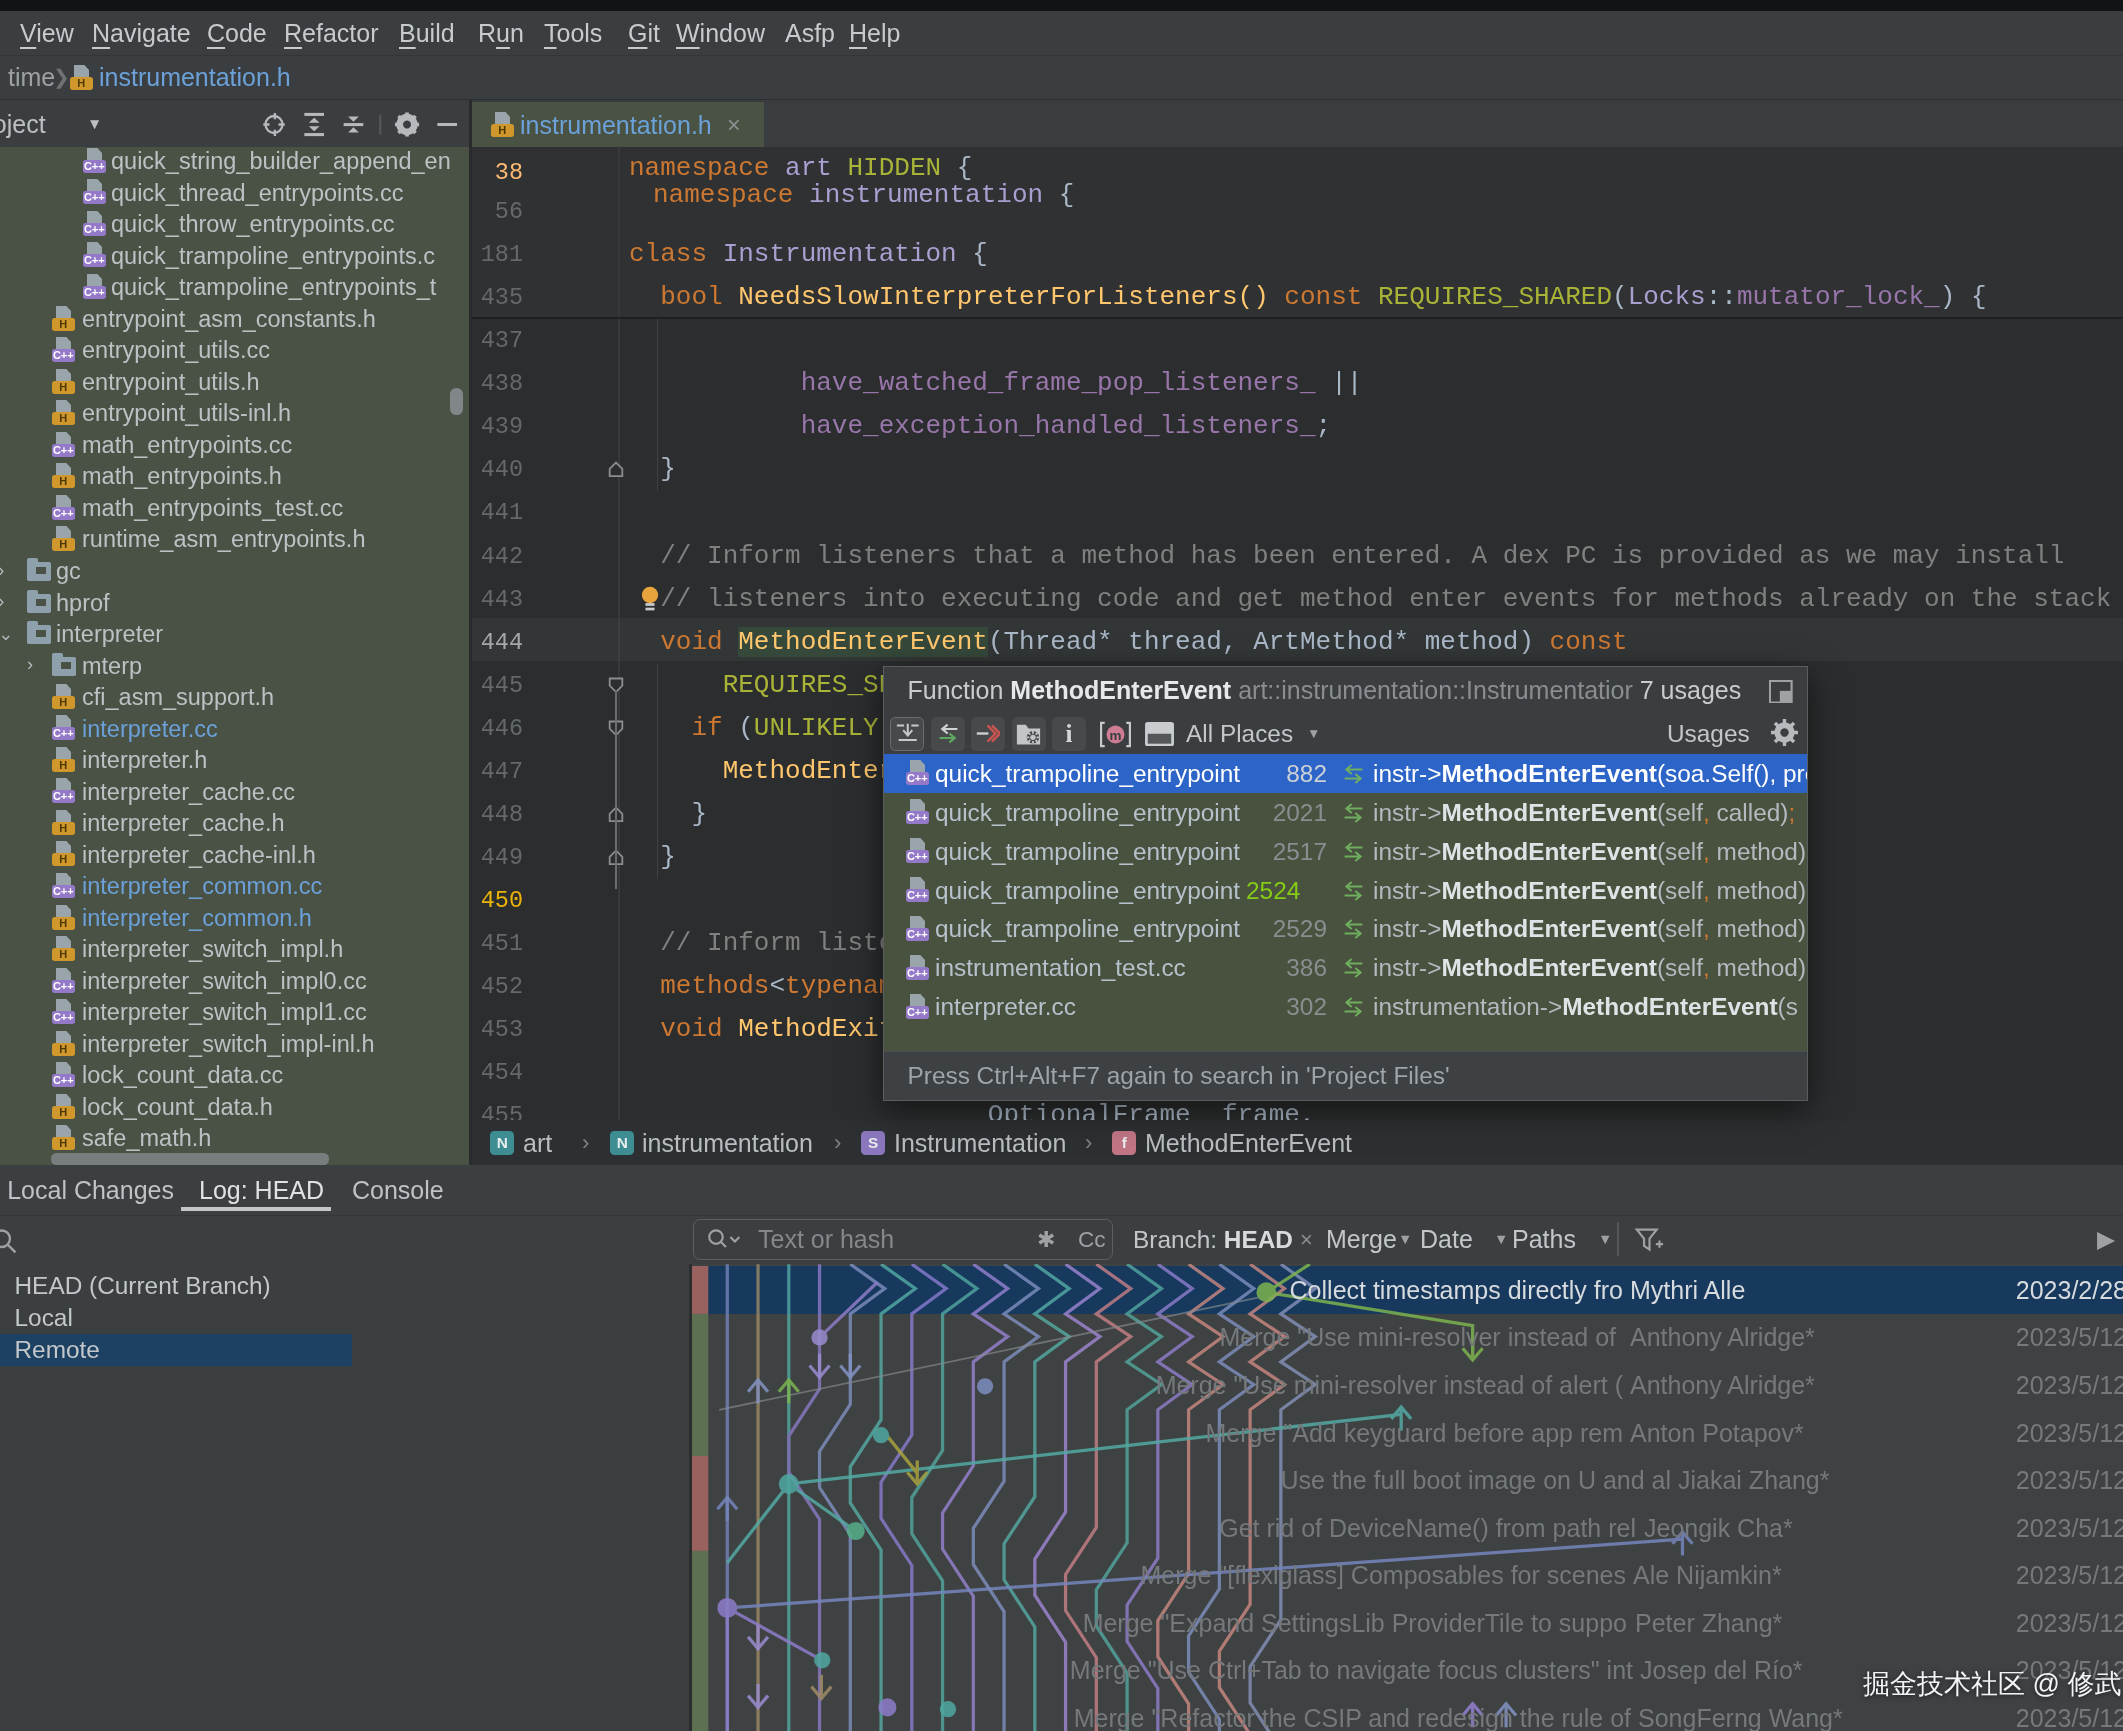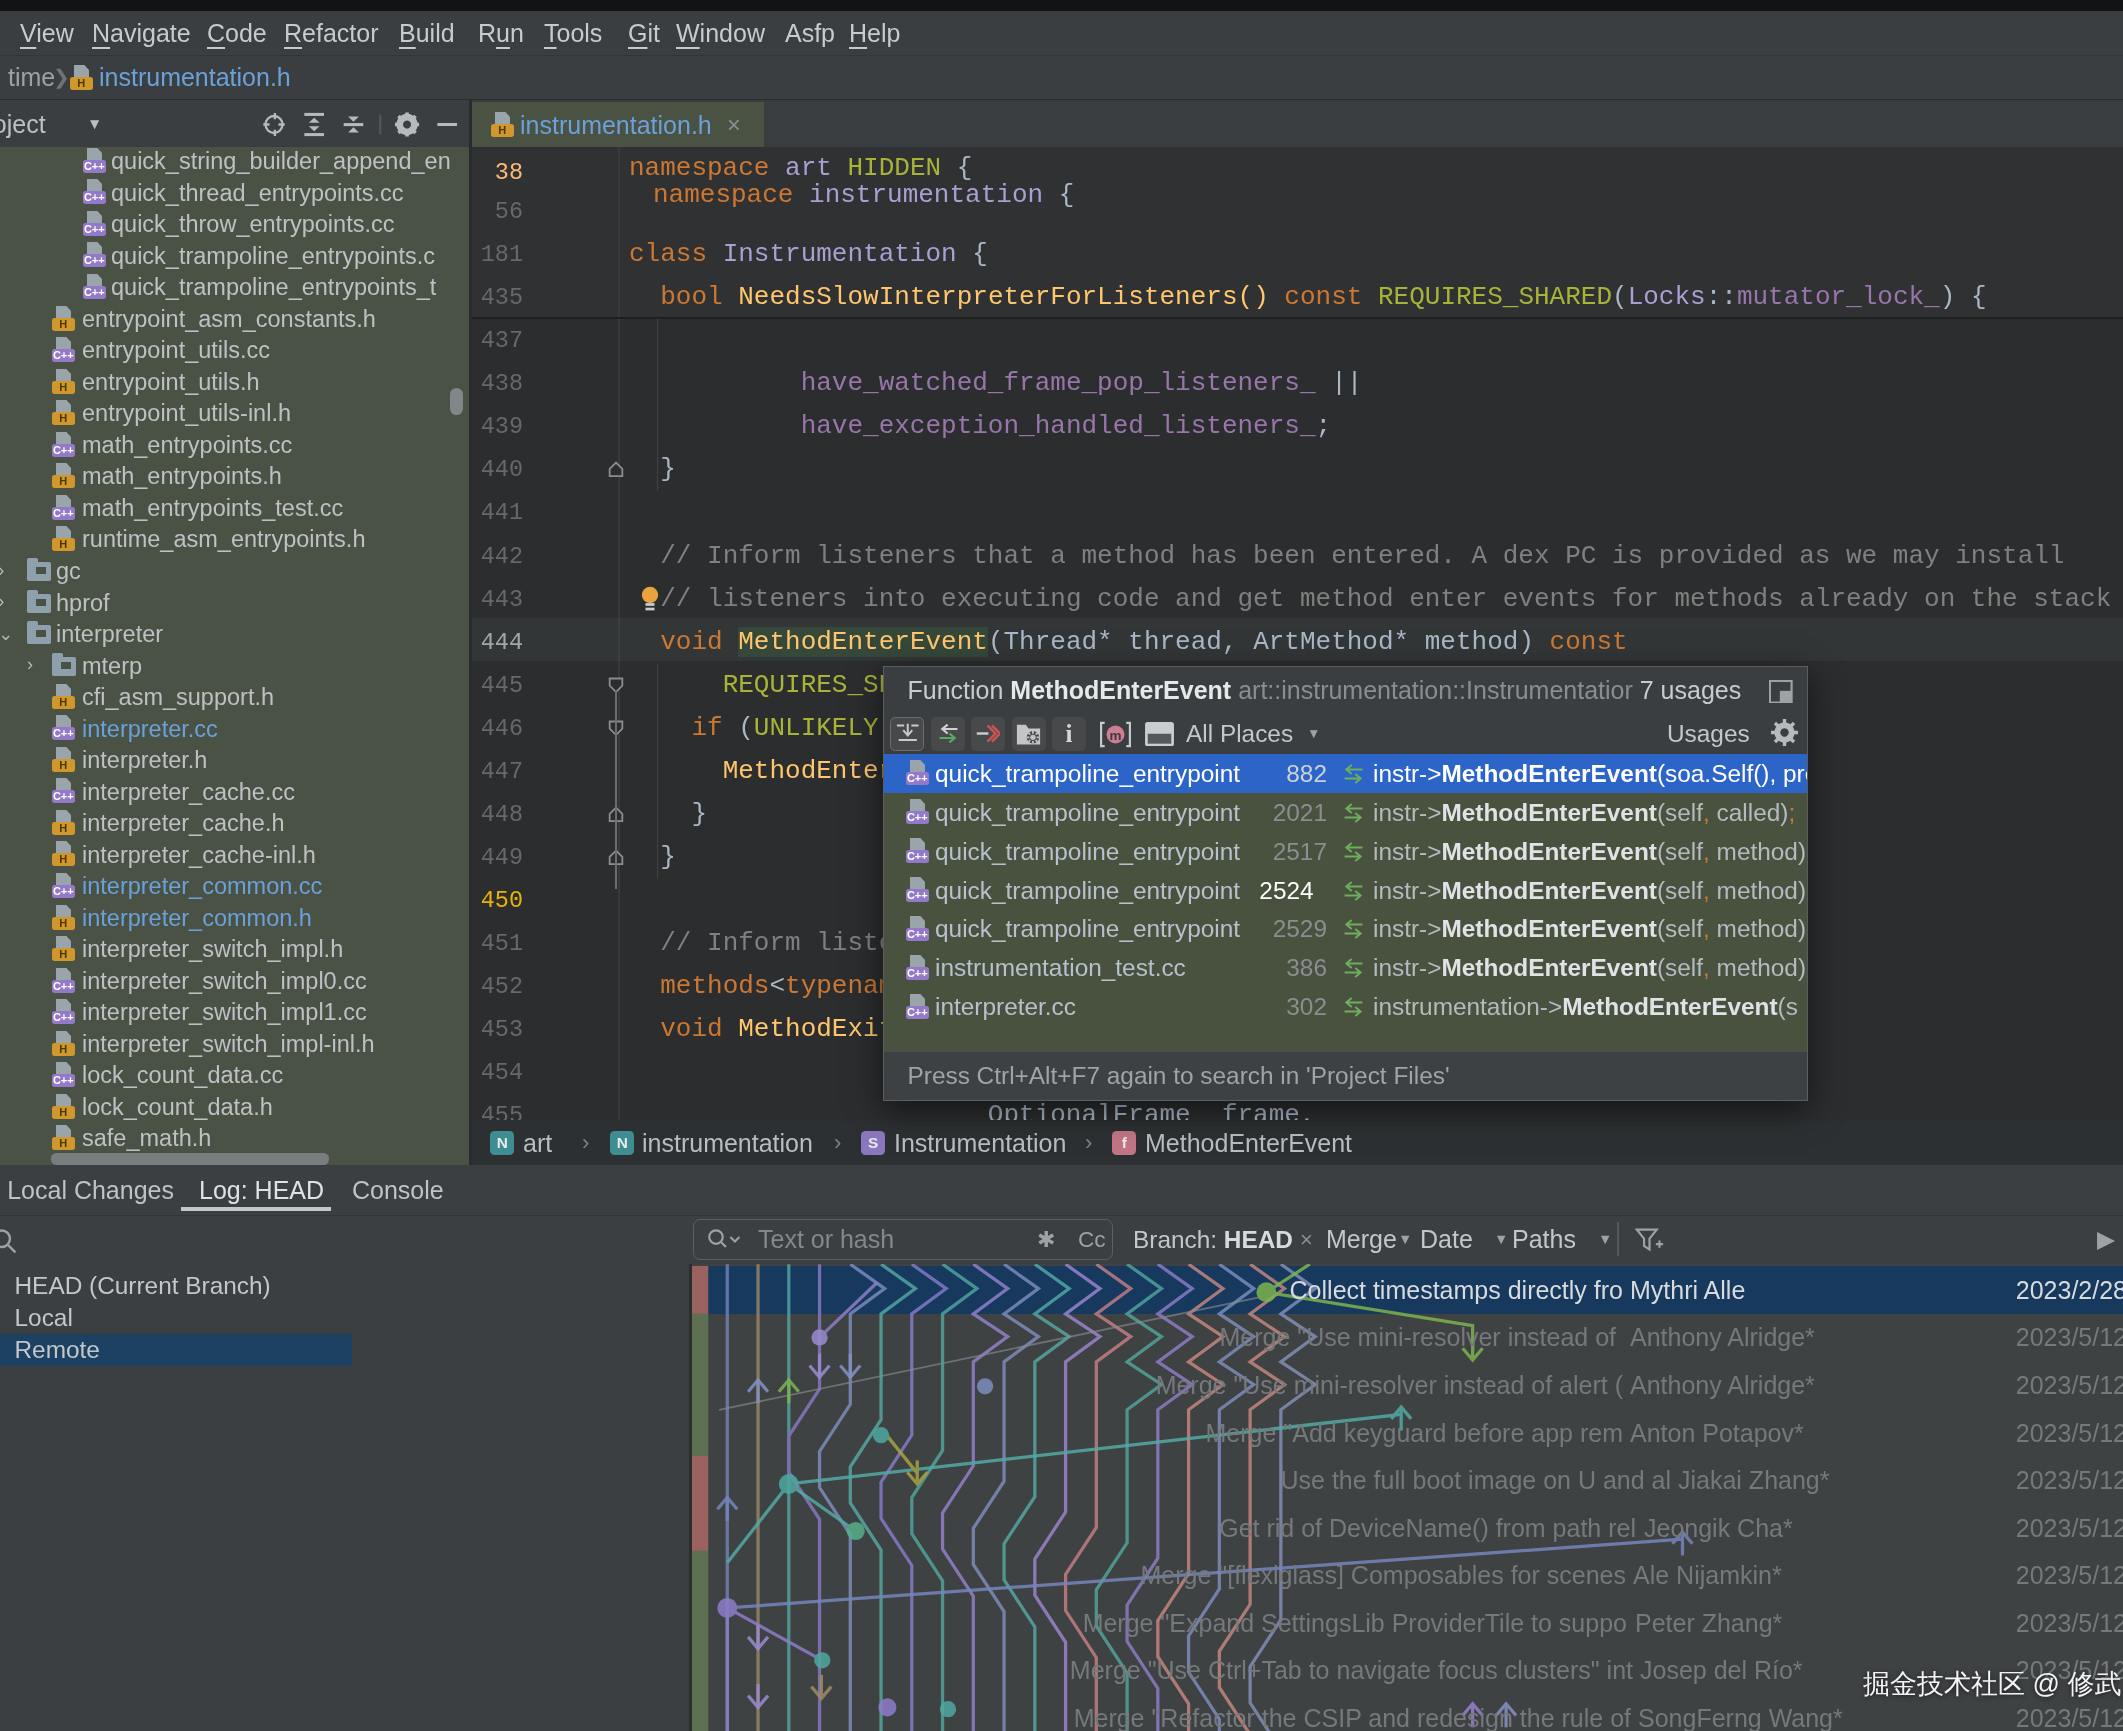--- a/index.html
+++ b/index.html
@@ -605,21 +605,21 @@
     <svg class="abs" style="left:457px;top:174px" width="25" height="22" viewBox="0 0 28 24" stroke="#6fae5f" stroke-width="2.2" fill="none">
       <path d="M24 7 H8 M12 2 L6 7 l6 5"></path>
       <path d="M4 17 h16 M16 12 l6 5 l-6 5"></path>
     </svg>
     <div class="prow" style="left:489px;top:165px;color:#b4bac0;">instr-&gt;<b style="color:#dfe3e6">MethodEnterEvent</b>(self<span style="color:#cc7832">,</span> method)</div>
     <div class="abs ficon" style="left:22px;top:210px;">
       <div class="page"></div>
       <div class="badge bcc">C++</div>
     </div>
     <div class="prow" style="left:51px;top:204px;color:#b6c1cc;">quick_trampoline_entrypoint</div>
-    <div class="prow" style="left:362px;top:204px;width:81px;text-align:center;color:#ffffff;">2524</div>
+    <div class="prow" style="left:362px;top:204px;width:81px;text-align:left;color:#84cc16;">2524</div>
     <svg class="abs" style="left:457px;top:213px" width="25" height="22" viewBox="0 0 28 24" stroke="#6fae5f" stroke-width="2.2" fill="none">
       <path d="M24 7 H8 M12 2 L6 7 l6 5"></path>
       <path d="M4 17 h16 M16 12 l6 5 l-6 5"></path>
     </svg>
     <div class="prow" style="left:489px;top:204px;color:#b4bac0;">instr-&gt;<b style="color:#dfe3e6">MethodEnterEvent</b>(self<span style="color:#cc7832">,</span> method)</div>
     <div class="abs ficon" style="left:22px;top:249px;">
       <div class="page"></div>
       <div class="badge bcc">C++</div>
     </div>
     <div class="prow" style="left:51px;top:242px;color:#b6c1cc;">quick_trampoline_entrypoint</div>

